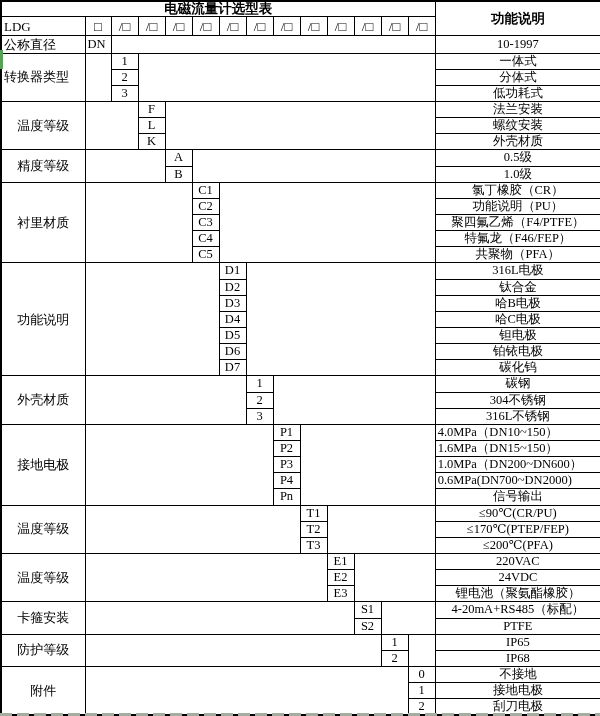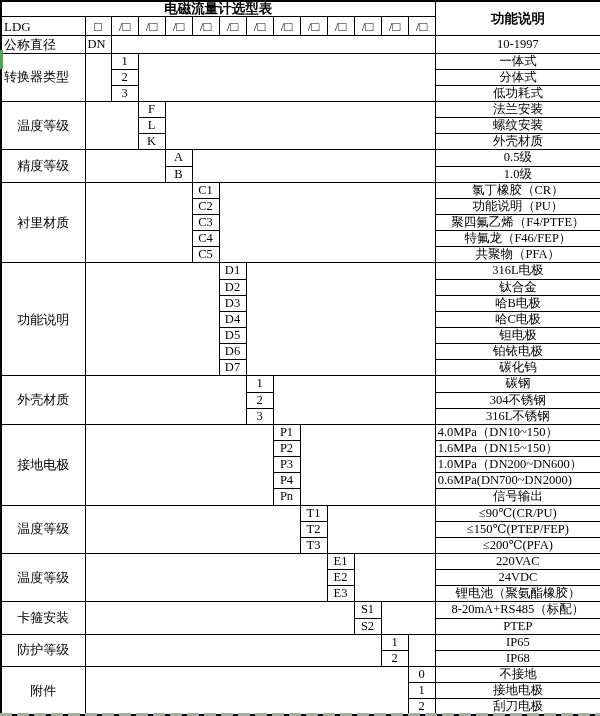--- a/index.html
+++ b/index.html
@@ -214,21 +214,21 @@
 
   <tr>
     <td class="lbl" rowspan="3">温度等级</td>
     <td rowspan="3" colspan="8"></td>
     <td class="code">T1</td>
     <td rowspan="3" colspan="4"></td>
     <td class="desc">≤90℃(CR/PU)</td>
   </tr>
   <tr>
     <td class="code">T2</td>
-    <td class="desc">≤150℃(PTEP/FEP)</td>
+    <td class="desc">≤170℃(PTEP/FEP)</td>
   </tr>
   <tr>
     <td class="code">T3</td>
     <td class="desc">≤200℃(PFA)</td>
   </tr>
 
   <tr>
     <td class="lbl" rowspan="3">温度等级</td>
     <td rowspan="3" colspan="9"></td>
     <td class="code">E1</td>
@@ -242,25 +242,25 @@
   <tr>
     <td class="code">E3</td>
     <td class="desc">锂电池（聚氨酯橡胶）</td>
   </tr>
 
   <tr>
     <td class="lbl" rowspan="2">卡箍安装</td>
     <td rowspan="2" colspan="10"></td>
     <td class="code">S1</td>
     <td rowspan="2" colspan="2"></td>
-    <td class="desc">8-20mA+RS485（标配）</td>
+    <td class="desc">4-20mA+RS485（标配）</td>
   </tr>
   <tr>
     <td class="code">S2</td>
-    <td class="desc">PTEP</td>
+    <td class="desc">PTFE</td>
   </tr>
 
   <tr>
     <td class="lbl" rowspan="2">防护等级</td>
     <td rowspan="2" colspan="11"></td>
     <td class="code">1</td>
     <td rowspan="2" colspan="1"></td>
     <td class="desc">IP65</td>
   </tr>
   <tr>

